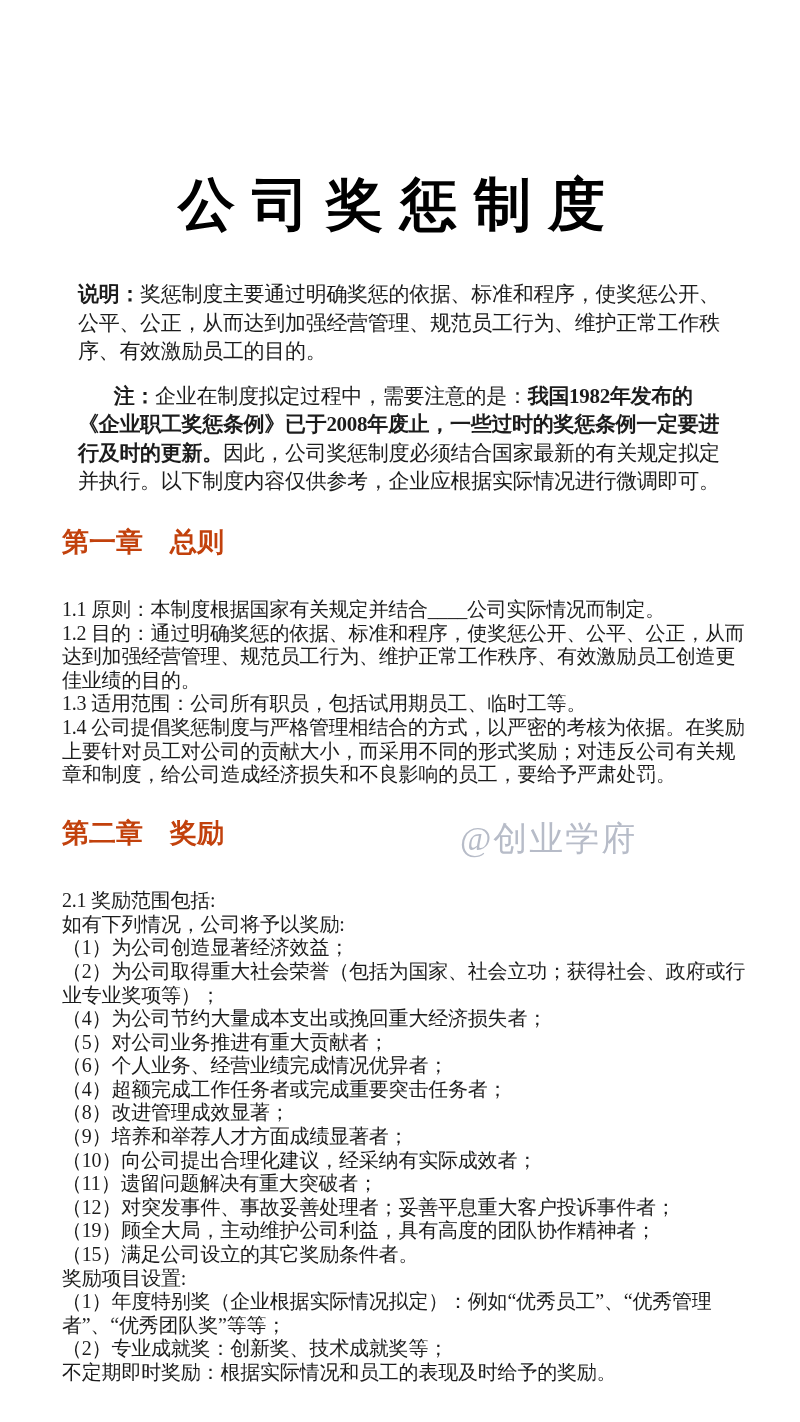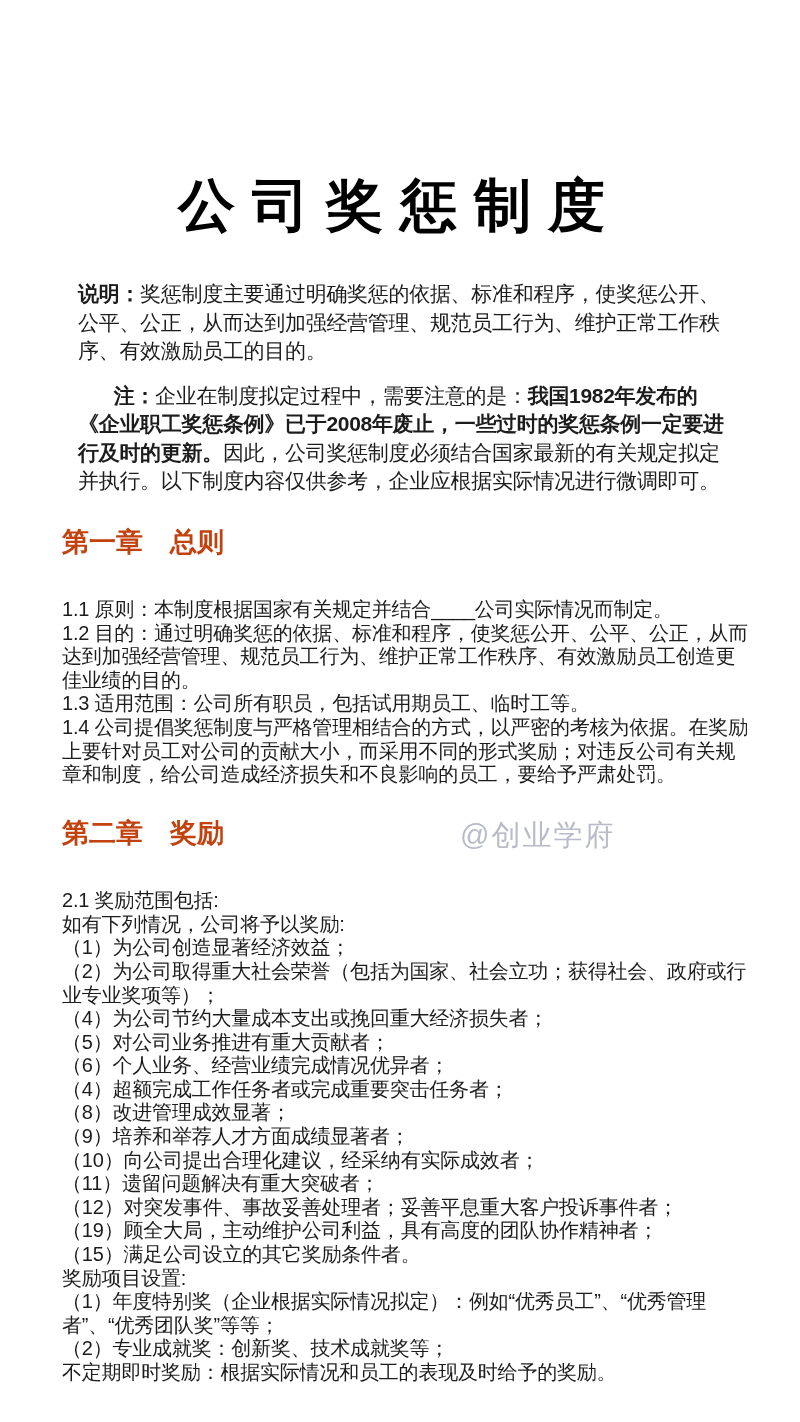--- a/index.html
+++ b/index.html
@@ -7,20 +7,21 @@
     font-family: "Liberation Sans", "DejaVu Sans", sans-serif;
     background: #ffffff;
   }
   .page {
     position: relative;
     width: 800px;
     height: 1422px;
     background: #ffffff;
     overflow: hidden;
     color: #1c1c1c;
+    font-family: Liberation Serif, serif;
   }
   .content {
     margin: 0 52px 0 62px; 
   }
   .doc-title {
     margin: 172px 0 0 0;
     text-align: center;
     font-size: 57px;
     line-height: 1.16;
     font-weight: 900;
@@ -50,21 +51,21 @@
     margin-top: 40px;
     font-size: 20px;
     line-height: 23.6px;
     letter-spacing: -0.2px;
   }
   .chapter-body p { margin: 0; }
   .watermark {
     position: absolute;
     left: 460px;
     top: 816px;
-    font-size: 29px;
+    font-size: 34px;
     letter-spacing: 2px;
     color: #b7bcc8;
     font-weight: 400;
     pointer-events: none;
   }
 </style>
 </head>
 <body>
 
 <div class="page">

